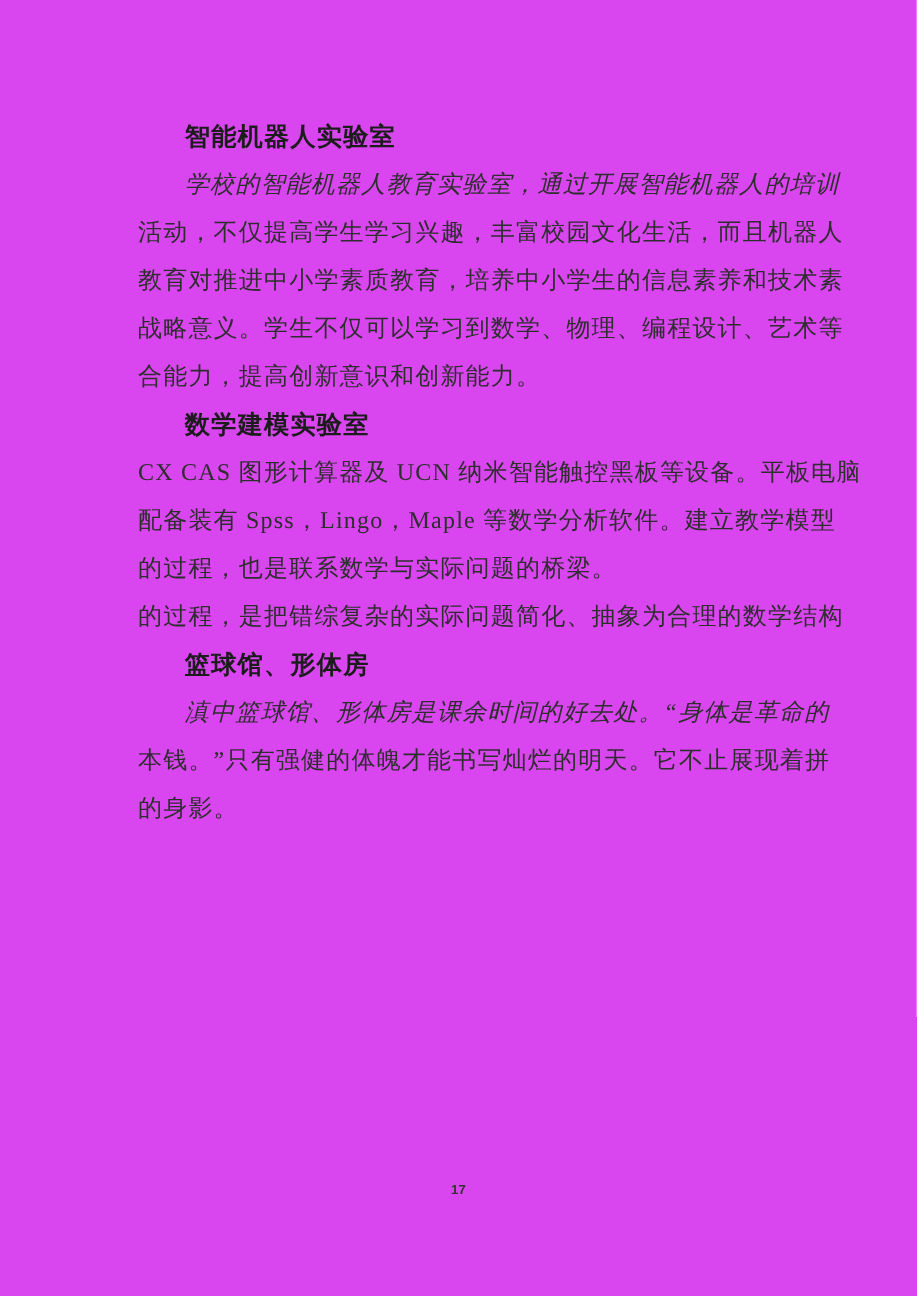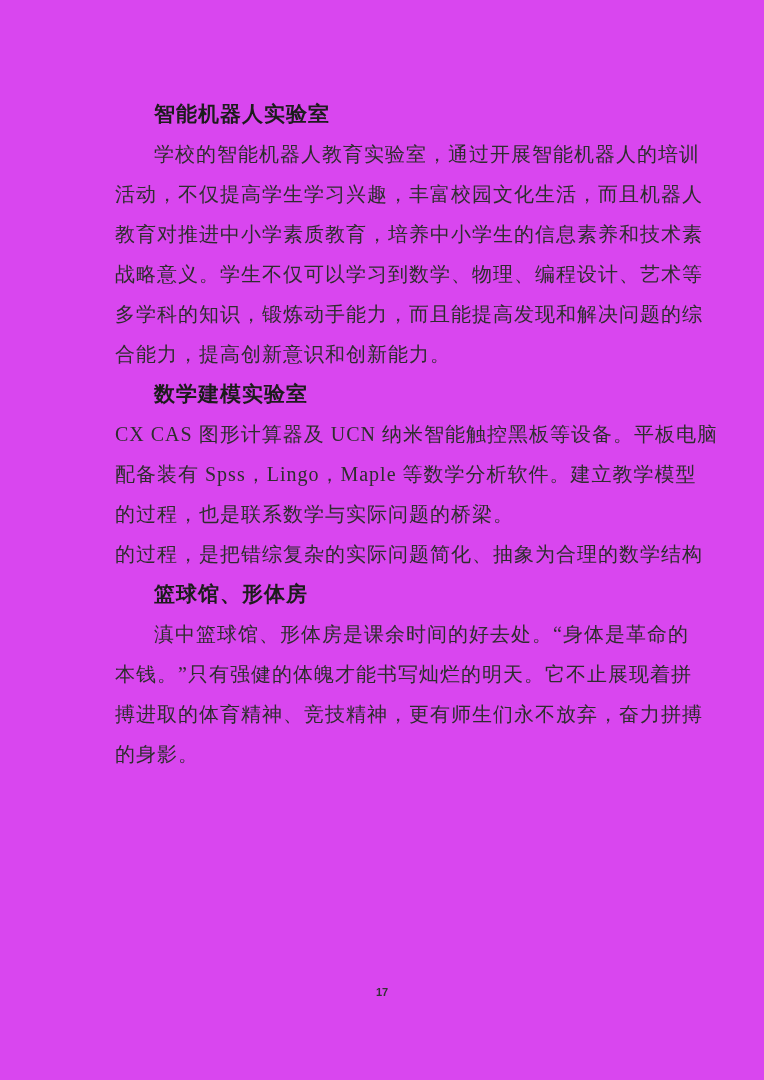--- a/index.html
+++ b/index.html
@@ -37,20 +37,21 @@
     font-size: 20px;
     line-height: 40px;
     color: #2e2e2e;
     letter-spacing: 1px;
     text-align: justify;
     text-align-last: justify;
     white-space: nowrap;
   }
   .para-line.first {
     text-indent: 39px;
+    font-style: italic;
   }
   .para-line.last {
     text-align-last: left;
     white-space: normal;
   }
   .page-footer {
     position: absolute;
     left: 0;
     top: 982px;
     width: 100%;
@@ -67,33 +68,31 @@
 <body>
 
 <div class="page">
   <div class="text-block">
 
     <h2 class="section-heading">智能机器人实验室</h2>
     <p class="para-line first">学校的智能机器人教育实验室，通过开展智能机器人的培训</p>
     <p class="para-line">活动，不仅提高学生学习兴趣，丰富校园文化生活，而且机器人</p>
     <p class="para-line">教育对推进中小学素质教育，培养中小学生的信息素养和技术素</p>
     <p class="para-line">战略意义。学生不仅可以学习到数学、物理、编程设计、艺术等</p>
-    <p class="para-line">多学科的知识，锻炼动手能力，而且能提高发现和解决问题的综</p>
     <p class="para-line last">合能力，提高创新意识和创新能力。</p>
 
     <h2 class="section-heading">数学建模实验室</h2>
     <p class="para-line">CX CAS 图形计算器及 UCN 纳米智能触控黑板等设备。平板电脑</p>
     <p class="para-line">配备装有 Spss，Lingo，Maple 等数学分析软件。建立教学模型</p>
     <p class="para-line last">的过程，也是联系数学与实际问题的桥梁。</p>
     <p class="para-line">的过程，是把错综复杂的实际问题简化、抽象为合理的数学结构</p>
 
     <h2 class="section-heading">篮球馆、形体房</h2>
     <p class="para-line first">滇中篮球馆、形体房是课余时间的好去处。“身体是革命的</p>
     <p class="para-line">本钱。”只有强健的体魄才能书写灿烂的明天。它不止展现着拼</p>
-    <p class="para-line">搏进取的体育精神、竞技精神，更有师生们永不放弃，奋力拼搏</p>
     <p class="para-line last">的身影。</p>
 
   </div>
 
   <div class="page-footer">
     <span class="page-number">17</span>
   </div>
 </div>
 
 </body></html>

